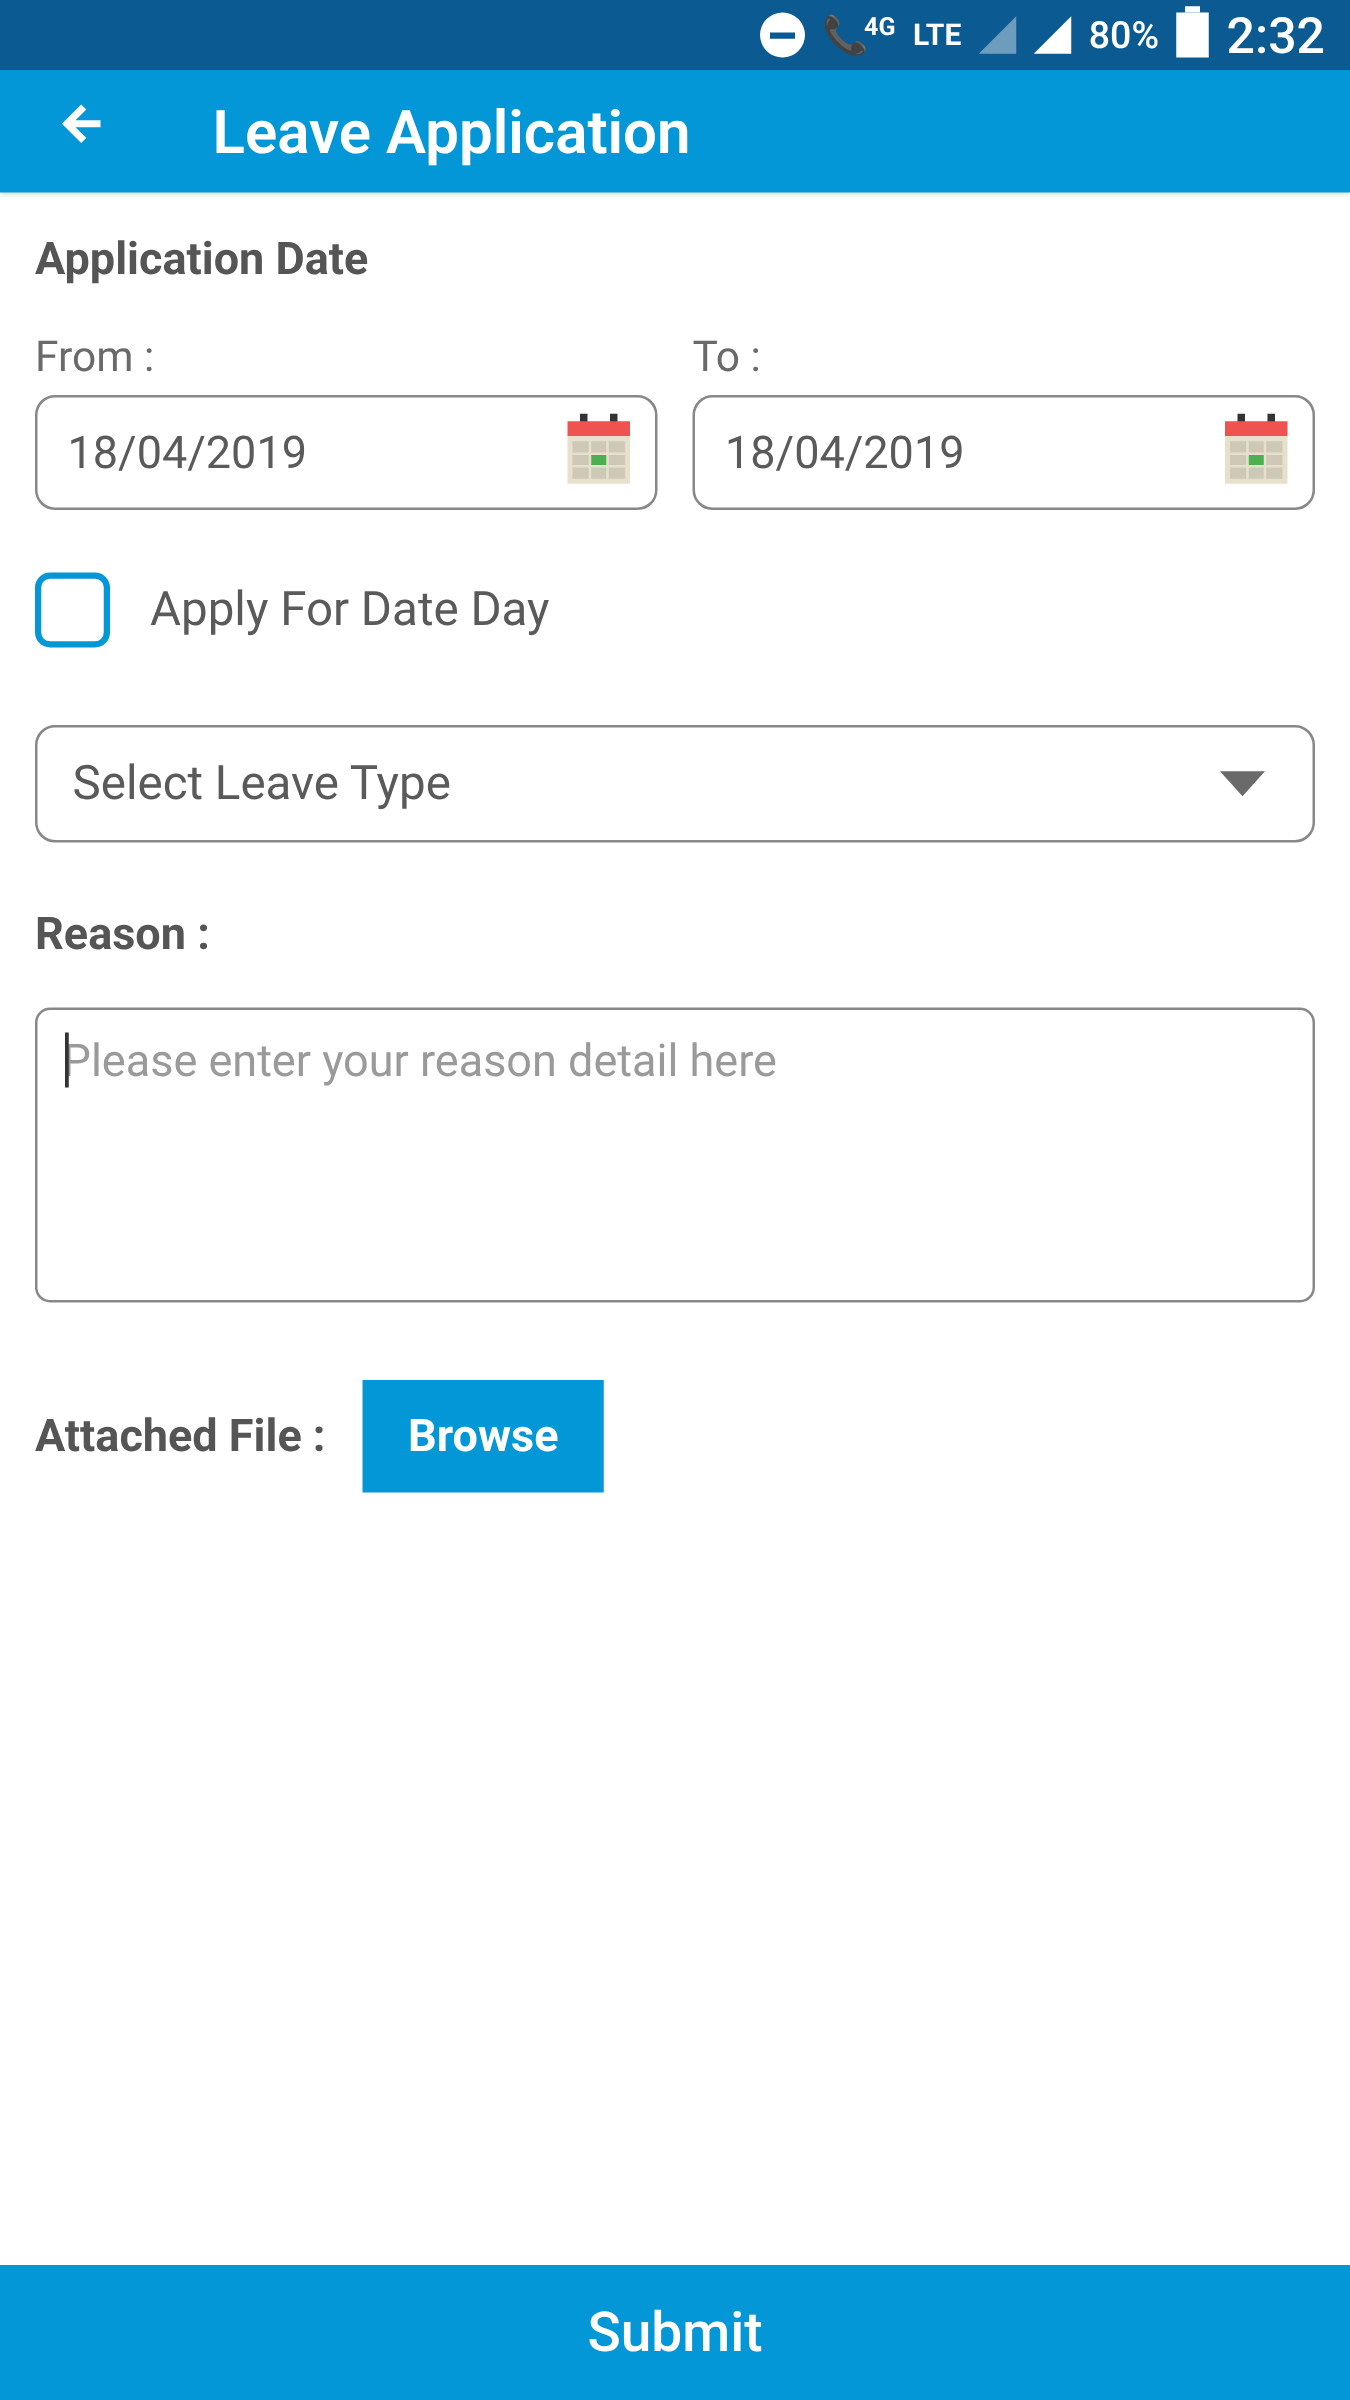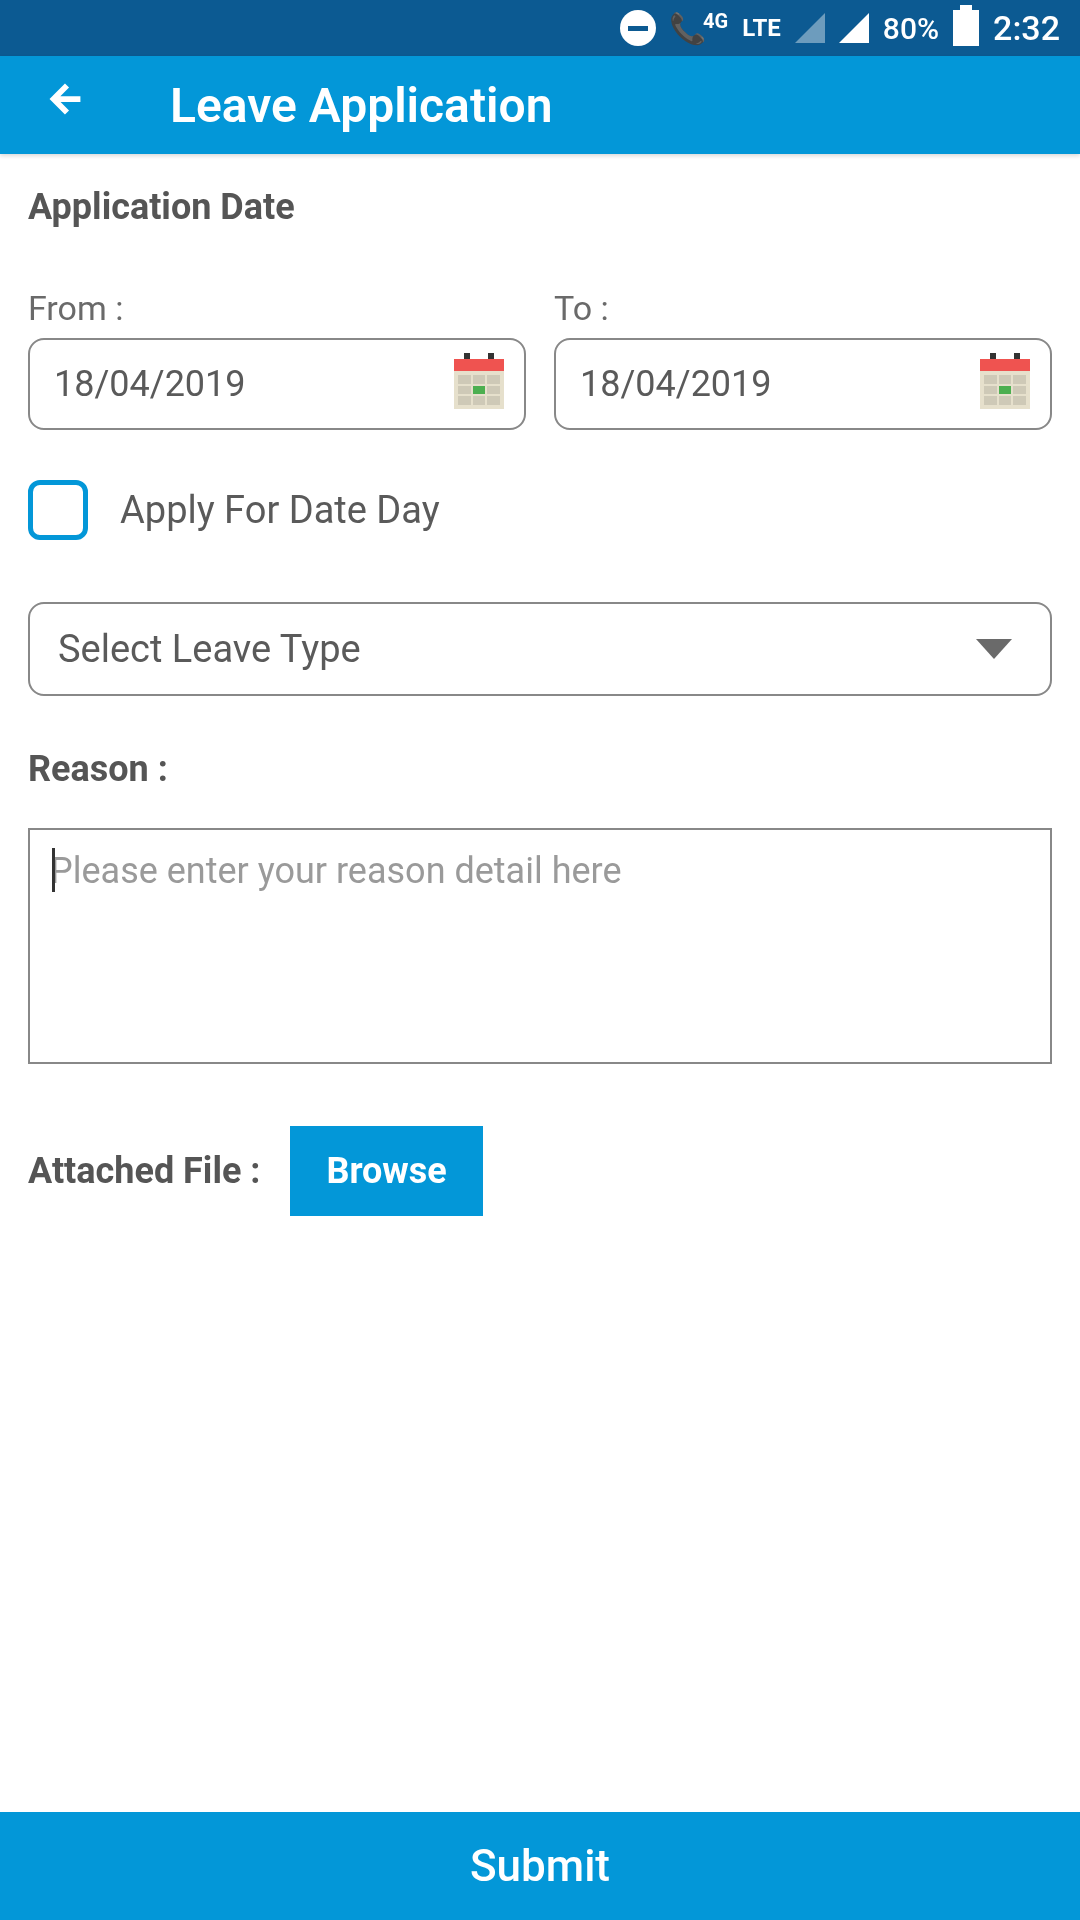--- a/index.html
+++ b/index.html
@@ -98,21 +98,21 @@
       content: '';
       position: absolute;
       top: -5px;
       left: 7px;
       width: 12px;
       height: 5px;
       background: white;
     }
     
     .time {
-      font-size: 34px;
+      font-size: 40px;
       font-weight: 500;
     }
     
     .app-bar {
       background: #0397d8;
       height: 98px;
       display: flex;
       align-items: center;
       padding: 0 44px;
       gap: 80px;
@@ -147,21 +147,20 @@
     }
     
     .date-row {
       display: flex;
       gap: 28px;
       margin-bottom: 28px;
     }
     
     .date-col {
       flex: 1;
-      margin-top: 22px;
     }
     
     .date-label {
       color: #6a6a6a;
       font-size: 34px;
       margin-bottom: 10px;
     }
     
     .date-input {
       border: 2px solid #888;
@@ -267,21 +266,21 @@
     .dropdown-triangle {
       width: 0;
       height: 0;
       border-left: 18px solid transparent;
       border-right: 18px solid transparent;
       border-top: 20px solid #6a6a6a;
     }
     
     .textarea-box {
       border: 2px solid #888;
-      border-radius: 0;
+      border-radius: 12px;
       height: 236px;
       padding: 20px;
       margin-bottom: 40px;
       position: relative;
     }
     
     .textarea-placeholder {
       color: #9a9a9a;
       font-size: 36px;
     }

